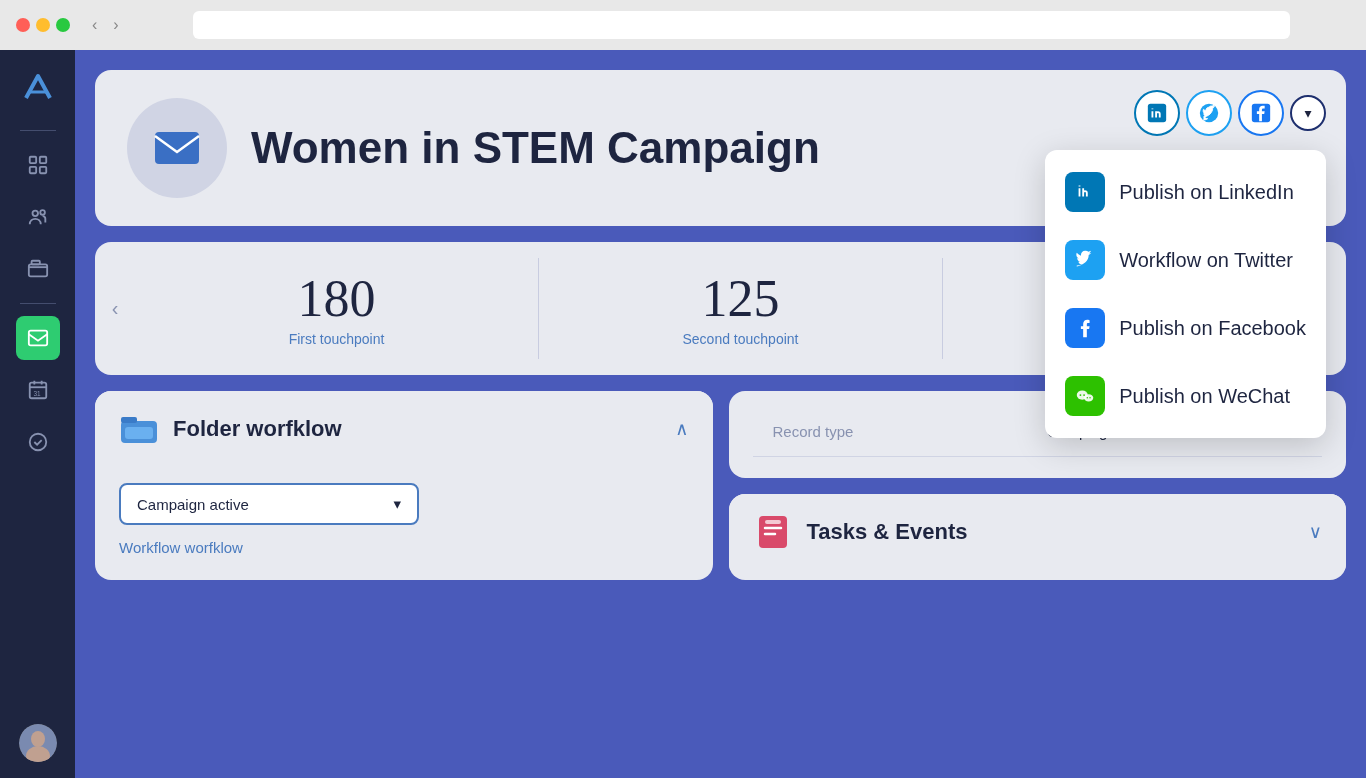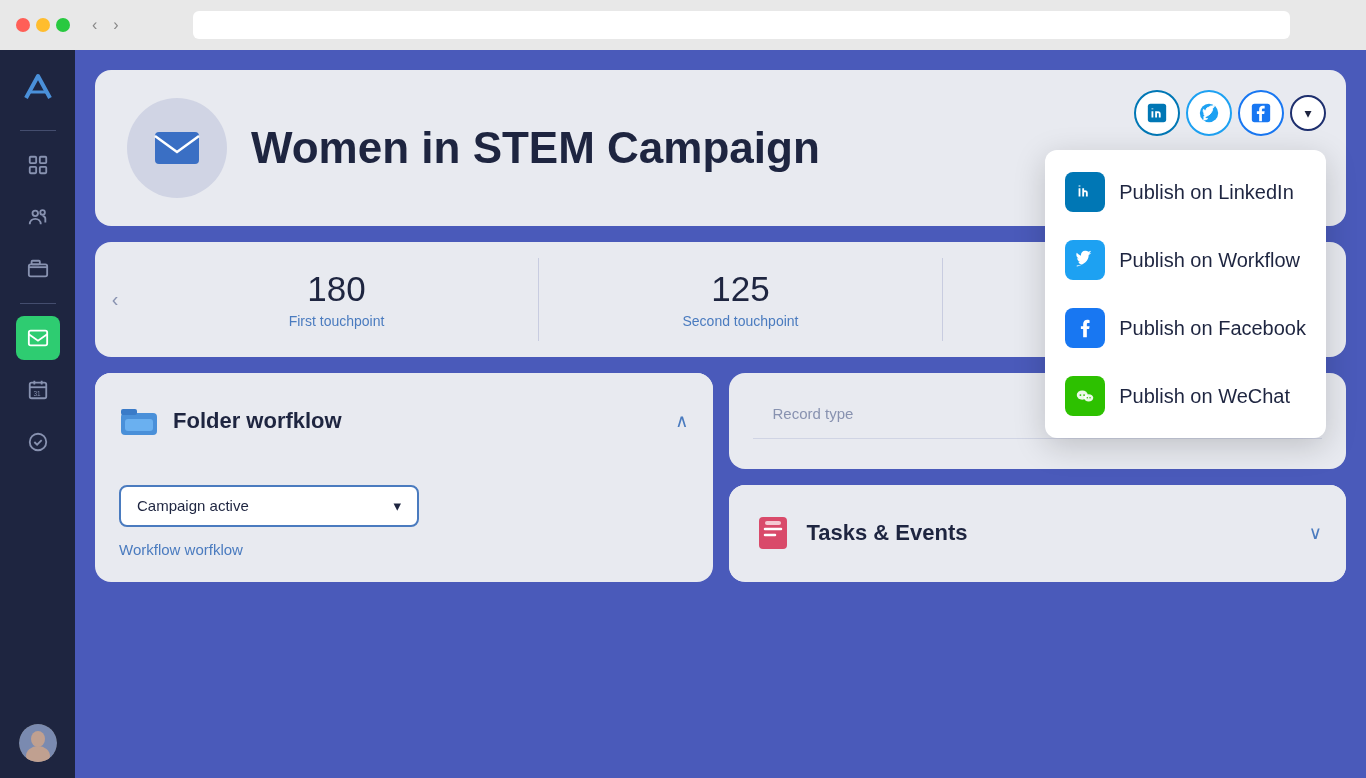--- a/index.html
+++ b/index.html
@@ -189,24 +189,25 @@
       display: flex;
     }
     .stat-item {
       flex: 1;
       text-align: center;
       padding: 12px 16px;
       border-right: 1px solid #c8cce0;
     }
     .stat-item:last-child { border-right: none; }
     .stat-number {
-      font-size: 35px;
+      font-size: 52px;
       font-weight: 300;
       color: #1e2540;
       line-height: 1.1;
+      font-family: Liberation Serif, serif;
     }
     .stat-label {
       font-size: 14px;
       color: #4a7bbf;
       margin-top: 4px;
     }
 
     
     .bottom-panels {
       display: flex;
@@ -215,21 +216,21 @@
     .panel {
       flex: 1;
       background: #e8eaf0;
       border-radius: 16px;
       overflow: hidden;
     }
     .panel-header {
       display: flex;
       align-items: center;
       justify-content: space-between;
-      padding: 28px 24px;
+      padding: 18px 24px;
       background: #e8eaf0;
     }
     .panel-header-left {
       display: flex;
       align-items: center;
       gap: 14px;
     }
     .panel-title {
       font-size: 22px;
       font-weight: 700;
@@ -471,21 +472,21 @@
             </svg>
           </div>
           <span>Publish on LinkedIn</span>
         </div>
         <div class="dropdown-item">
           <div class="dropdown-icon di-twitter">
             <svg viewBox="0 0 24 24" width="22" height="22">
               <path d="M3 18c8 0 13-6 13-11v-.5A9 9 0 0019 4a8 8 0 01-2.5.7A4.5 4.5 0 0018.5 2a9 9 0 01-2.8 1.1A4.4 4.4 0 0012 2C9.6 2 7.6 4 7.6 6.4c0 .3 0 .7.1.9A12.5 12.5 0 013 4s-2 4.3 2.5 6.3c-.7 0-1.5-.2-2-.5 0 2 1.3 3.6 3.2 4-.6.2-1.2.2-1.9.1.5 1.8 2.2 3.1 4 3.1A9 9 0 013 19" fill="white"></path>
             </svg>
           </div>
-          <span>Publish on Workflow</span>
+          <span>Workflow on Twitter</span>
         </div>
         <div class="dropdown-item">
           <div class="dropdown-icon di-facebook">
             <svg viewBox="0 0 24 24" width="22" height="22">
               <path d="M14 22v-9h2.5l.5-3H14V8c0-1 .4-1.5 1.5-1.5H17V3.5S16 3 14.5 3C12 3 10 4.7 10 7.5V10H7.5v3H10v9z" fill="white"></path>
             </svg>
           </div>
           <span>Publish on Facebook</span>
         </div>
         <div class="dropdown-item">

